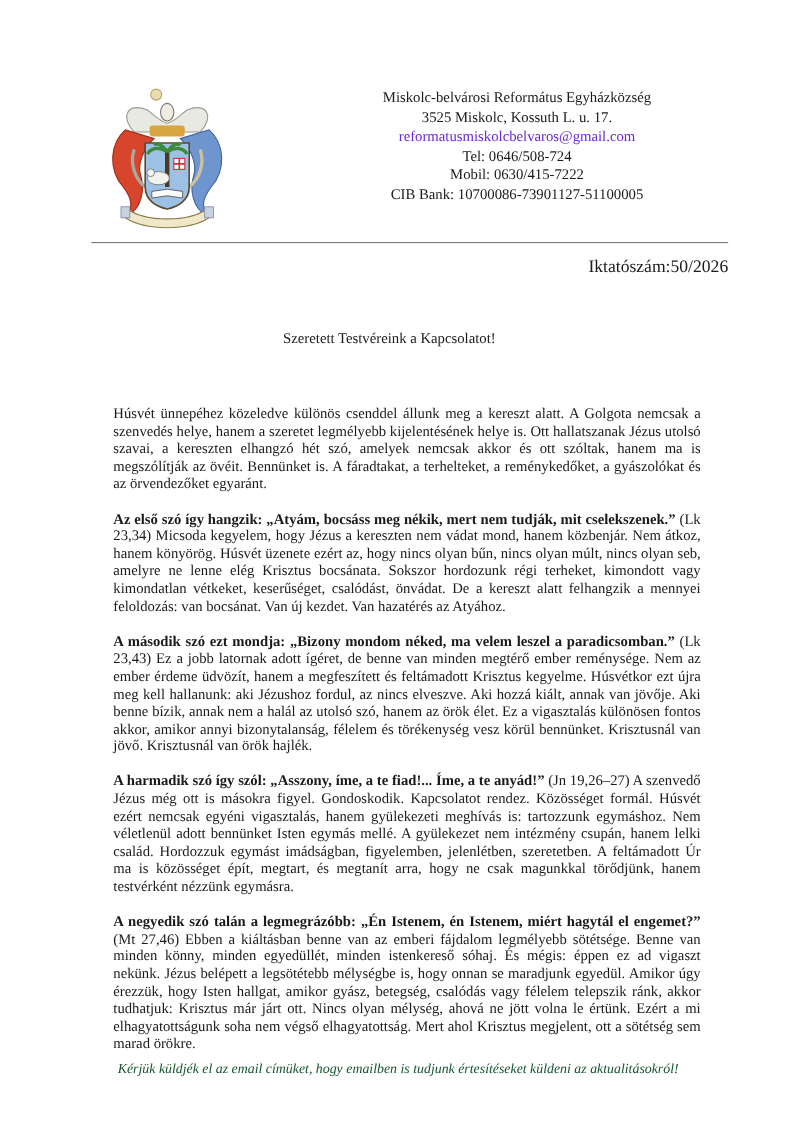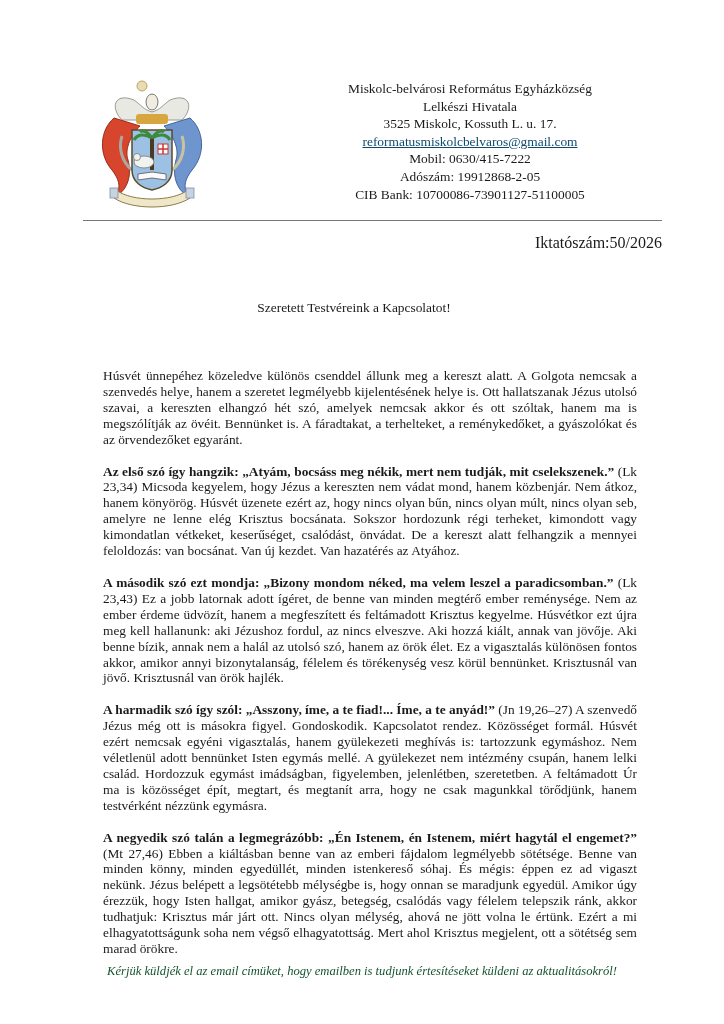--- a/index.html
+++ b/index.html
@@ -5,21 +5,21 @@
   html, body { margin: 0; padding: 0; background: #ffffff; }
   body { width: 724px; height: 1024px; position: relative; overflow: hidden;
          font-family: "Liberation Serif", "DejaVu Serif", serif; color: #1a1a1a; }
   .page { position: absolute; left: 0; top: 0; width: 724px; height: 1024px; }
 
   
   .crest { position: absolute; left: 92px; top: 78px; width: 125px; height: 130px; }
   .header-info { position: absolute; left: 290px; top: 80px; width: 360px;
                  text-align: center; font-size: 13.4px; line-height: 17.6px; }
   .header-info .line { display: block; white-space: nowrap; }
-  .header-info .email { text-decoration: underline; color: #0c4a6e; }
+  .header-info .email { color: #6d28d9; }
   .rule { position: absolute; left: 83px; top: 220px; width: 579px; height: 0;
           border-top: 1.3px solid #777; }
 
   .reg-no { position: absolute; right: 62px; top: 234px; font-size: 16px; }
   .salutation { position: absolute; left: 0; width: 724px; top: 300px;
                 text-align: center; font-size: 13.4px; }
   .salutation span { position: relative; left: -8px; }
 
   
   .body-text { position: absolute; left: 87px; top: 352px; width: 566px;
@@ -69,25 +69,24 @@
 
       <path d="M24 112 C 40 124, 80 124, 96 112 L 98 120 C 80 132, 40 132, 22 120 Z" fill="#efe7c8" stroke="#8c7b4a" stroke-width="1"></path>
 
       <rect x="18" y="110" width="8" height="10" fill="#c8d3e2" stroke="#7f8ea8" stroke-width="0.8"></rect>
       <rect x="94" y="110" width="8" height="10" fill="#c8d3e2" stroke="#7f8ea8" stroke-width="0.8"></rect>
     </svg>
   </div>
 
   <div class="header-info">
     <span class="line">Miskolc-belvárosi Református Egyházközség</span>
-    <span class="line">Lelkészi Hivatala</span>
     <span class="line">3525 Miskolc, Kossuth L. u. 17.</span>
     <span class="line"><a class="email">reformatusmiskolcbelvaros@gmail.com</a></span>
+    <span class="line">Tel: 0646/508-724</span>
     <span class="line">Mobil: 0630/415-7222</span>
-    <span class="line">Adószám: 19912868-2-05</span>
     <span class="line">CIB Bank: 10700086-73901127-51100005</span>
   </div>
 
   <div class="rule"></div>
 
   <div class="reg-no">Iktatószám:50/2026</div>
 
   <div class="salutation">
     <span>Szeretett Testvéreink a Kapcsolatot!</span>
   </div>

